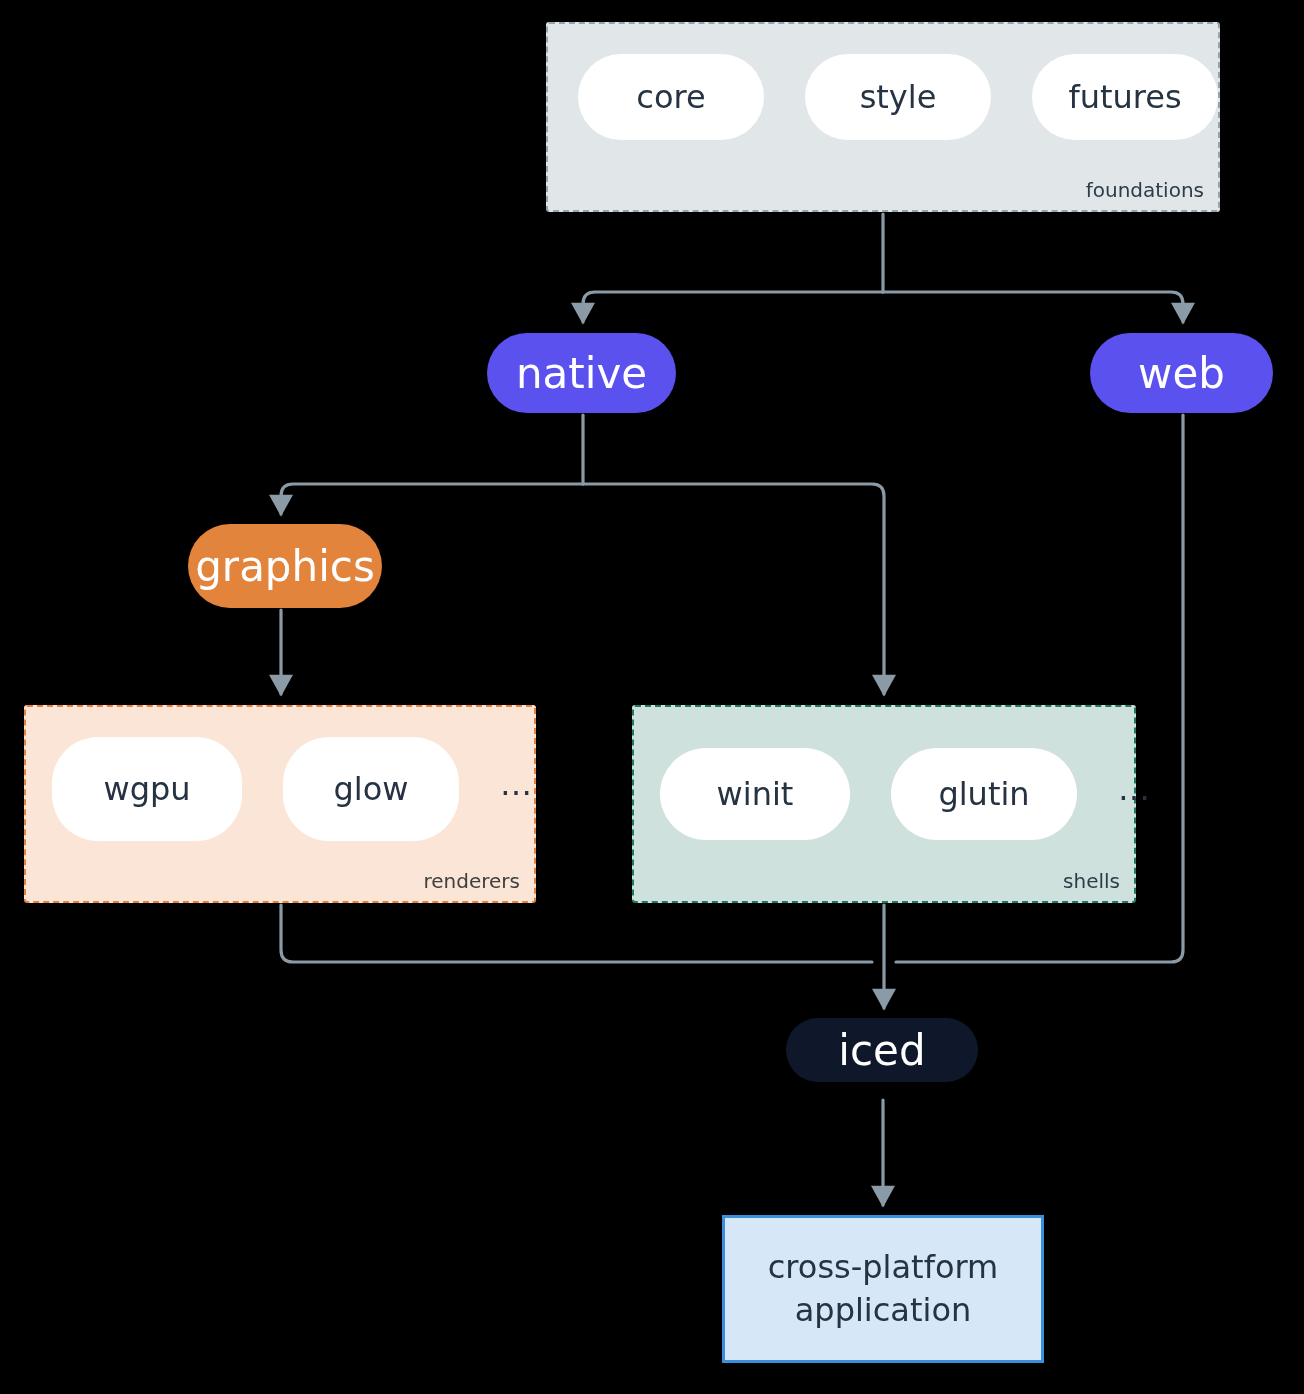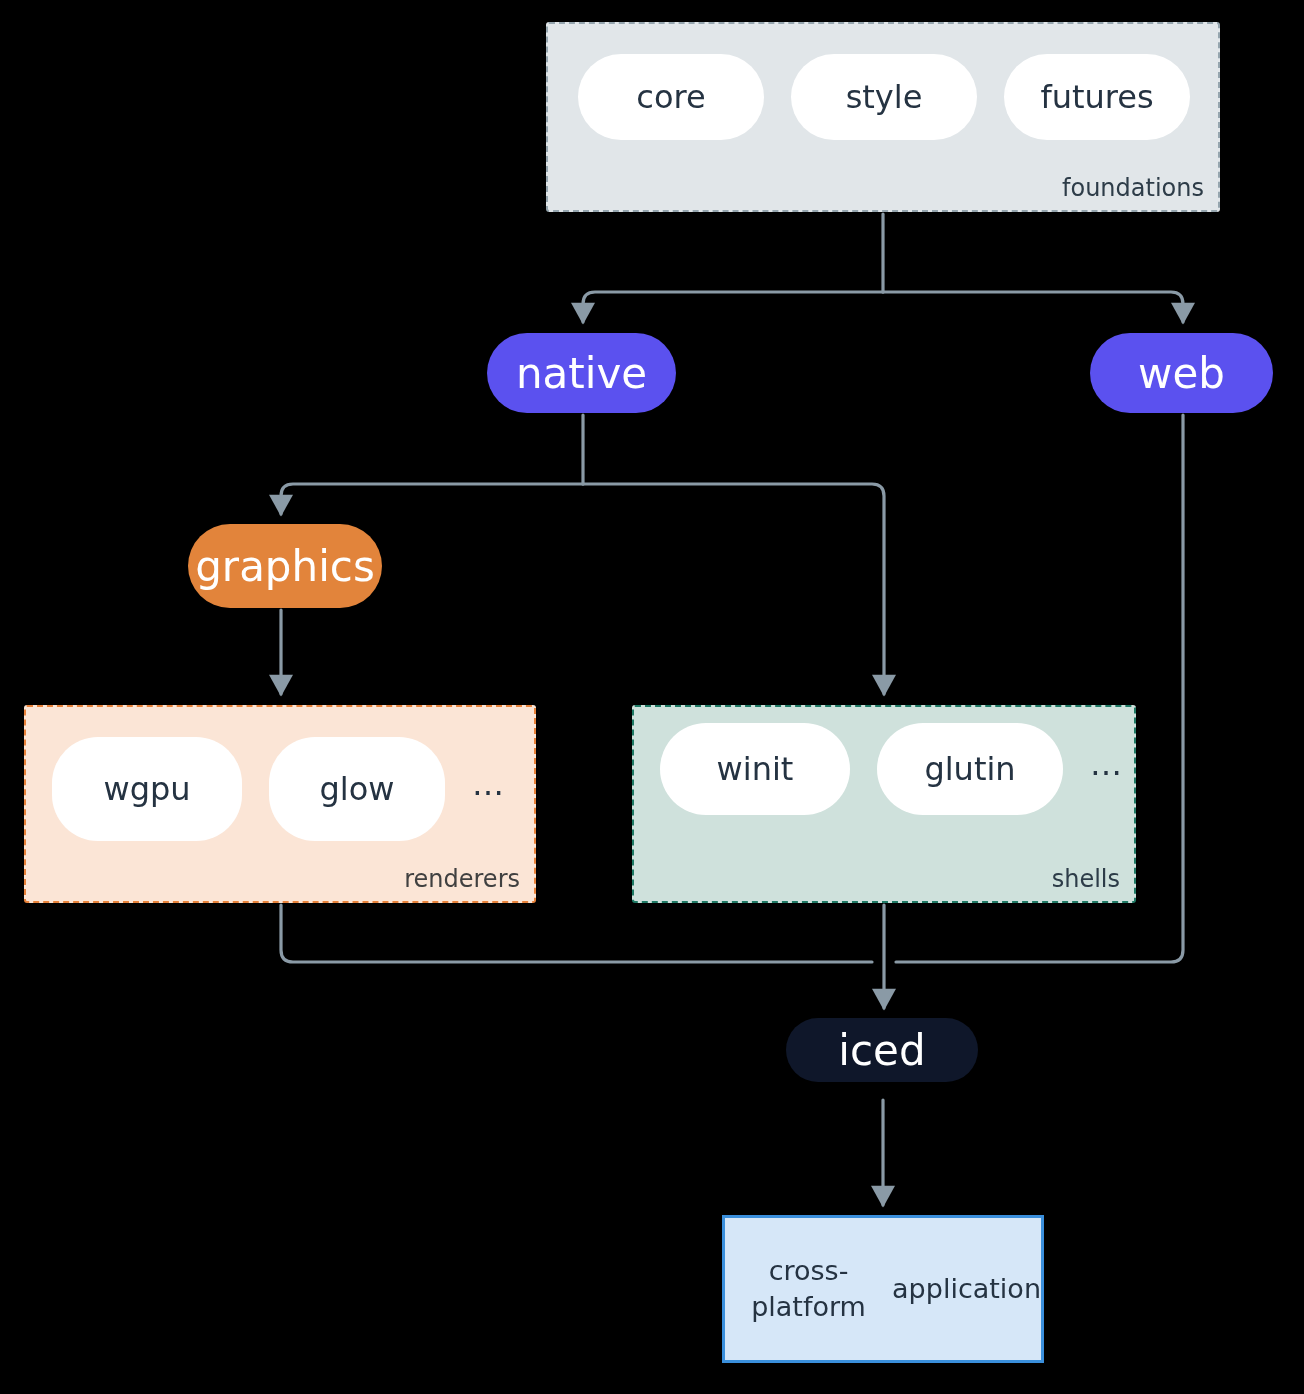--- a/index.html
+++ b/index.html
@@ -29,27 +29,27 @@
   .group {
     position: absolute;
     box-sizing: border-box;
     border-style: dashed;
     border-width: 2px;
   }
   .group-items {
     position: absolute;
     display: flex;
     align-items: center;
-    gap: 27px;
+    gap: 41px;
   }
   .group-label {
     position: absolute;
     right: 14px;
     bottom: 8px;
-    font-size: 24px;
+    font-size: 20px;
     color: #2d3c48;
     white-space: nowrap;
   }
 
   .chip {
     background: #ffffff;
     border-radius: 46px;
     color: #253342;
     font-size: 32px;
     display: flex;
@@ -109,21 +109,21 @@
     left: 632px;
     top: 705px;
     width: 504px;
     height: 198px;
     background: #cfe1dc;
     border-color: #1f7a65;
     border-radius: 3px;
   }
   #grp-shells .group-items {
     left: 26px;
-    top: 16px;
+    top: 41px;
   }
   #grp-shells .chip { height: 92px; }
   #chip-winit  { width: 190px; }
   #chip-glutin { width: 186px; }
 
   
   .pill {
     position: absolute;
     display: flex;
     align-items: center;
@@ -167,24 +167,25 @@
   #node-app {
     position: absolute;
     left: 722px;
     top: 1215px;
     width: 322px;
     height: 148px;
     background: #d6e7f8;
     border: 3px solid #3a8fdc;
     box-sizing: border-box;
     display: flex;
+    flex-direction: column;
     align-items: center;
     justify-content: center;
     color: #253342;
-    font-size: 27px;
+    font-size: 32px;
     line-height: 1.35;
     text-align: center;
   }
 </style>
 </head>
 <body>
 
 <div id="stage">
 
   <svg id="edges" viewBox="0 0 1304 1394" xmlns="http://www.w3.org/2000/svg">

